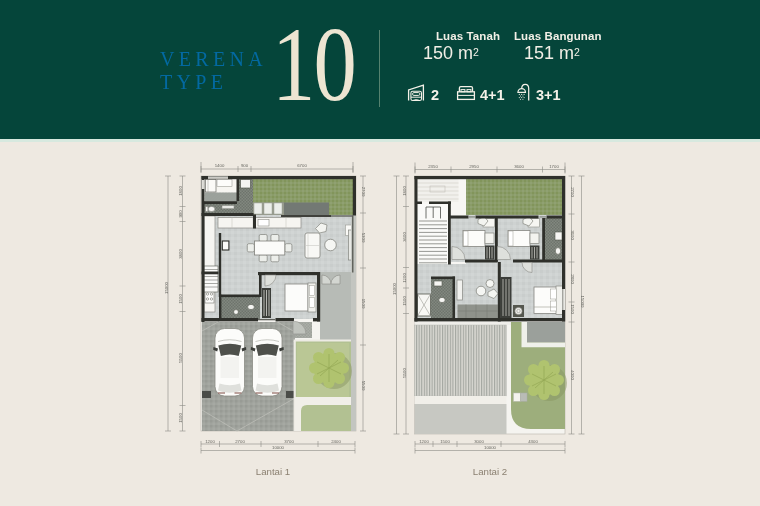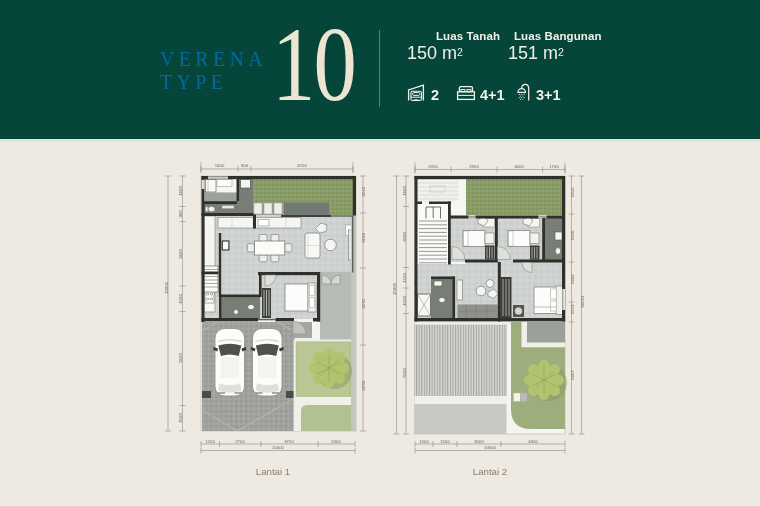--- a/index.html
+++ b/index.html
@@ -3,21 +3,21 @@
 <meta charset="utf-8">
 <style>
   html,body{margin:0;padding:0;}
   body{width:760px;height:506px;background:#EEE9E1;font-family:"Liberation Sans",sans-serif;position:relative;overflow:hidden;}
   .hdr{position:absolute;left:0;top:0;width:760px;height:139.3px;background:#05453A;}
   .hdr-glow{position:absolute;left:0;top:139.3px;width:760px;height:2.4px;background:#d7e9df;}
   .vt{position:absolute;left:160px;top:32px;color:#0369a1;font-family:"Liberation Serif",serif;font-size:20px;letter-spacing:4.3px;line-height:23px;margin-top:16px;}
   .ten{position:absolute;left:271.5px;top:11.5px;color:#EDE5D2;font-family:"Liberation Serif",serif;font-size:106px;line-height:106px;letter-spacing:-2px;transform:scaleX(.816);transform-origin:0 0;}
   .divline{position:absolute;left:379px;top:30px;width:1px;height:77px;background:#56826f;}
   .lt{position:absolute;top:29.5px;color:#f2efe6;font-size:11.5px;font-weight:bold;letter-spacing:.1px;}
-  .area{position:absolute;top:42.5px;color:#f2efe6;font-size:18px;font-weight:400;}
+  .area{position:absolute;top:42.5px;color:#f2efe6;font-size:18px;font-weight:400;margin-left:16px;}
   .area .sup{font-size:10.5px;vertical-align:3px;}
   .icons{position:absolute;left:406px;top:81px;color:#f4f1e8;}
   .icval{font-size:14.5px;font-weight:bold;color:#f4f1e8;font-family:"Liberation Sans",sans-serif;}
   svg{position:absolute;left:0;top:0;}
   text{font-family:"Liberation Sans",sans-serif;}
 </style>
 </head>
 <body>
 
 <div class="hdr"></div>

